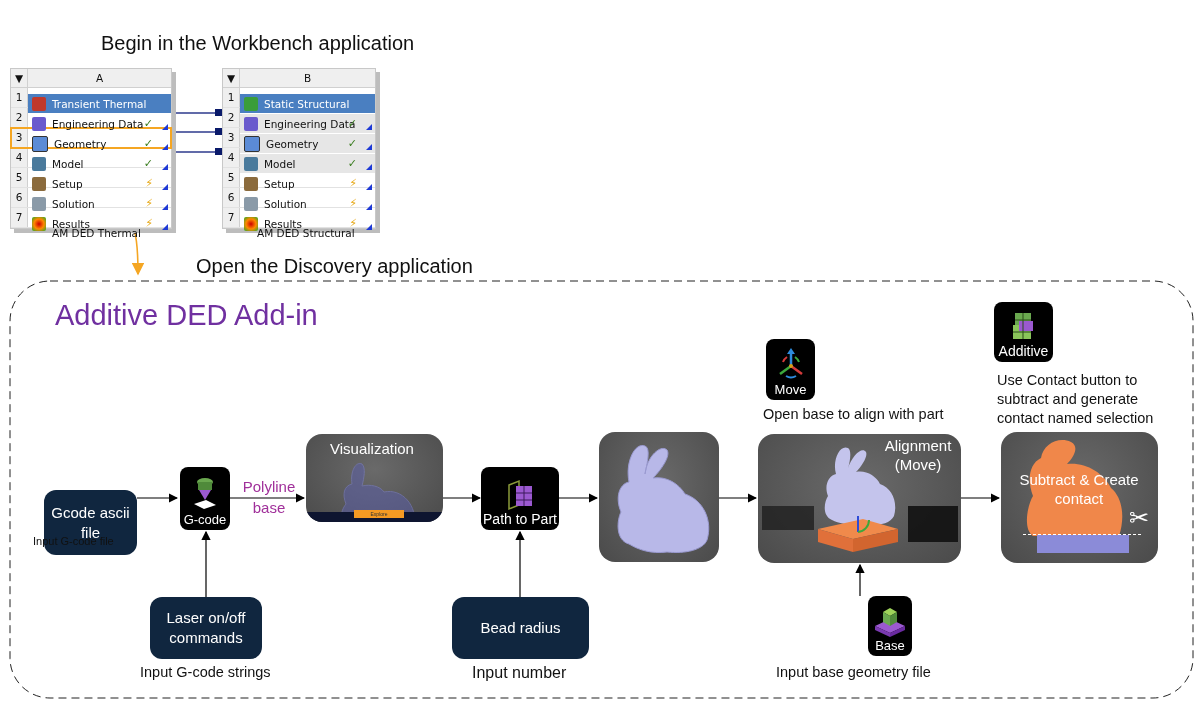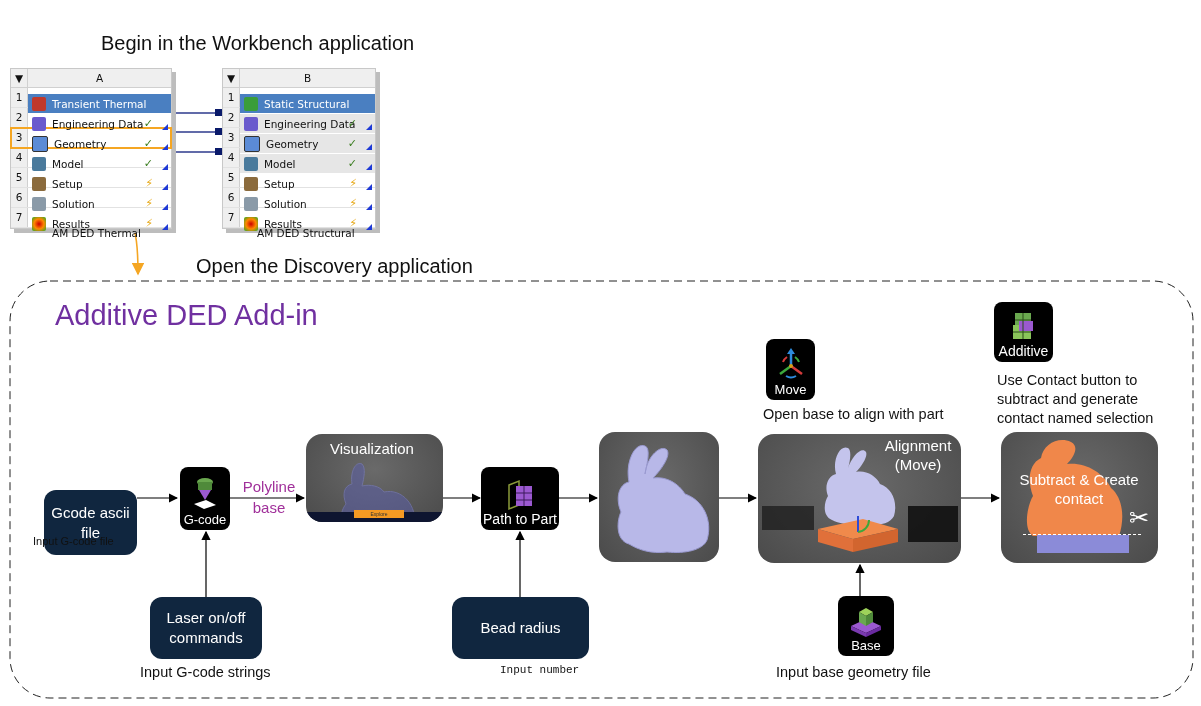--- a/index.html
+++ b/index.html
@@ -205,21 +205,21 @@
 
 <div class="abs" style="left:55px;top:299px;font-size:29px;color:#7030a0;">Additive DED Add-in</div>
 
 <div class="navy" style="left:44px;top:490px;width:93px;height:65px;">Gcode ascii file</div>
 <div class="abs" style="left:33px;top:535px;font-size:11px;">Input G-code file</div>
 
 <div class="navy" style="left:150px;top:597px;width:112px;height:62px;padding:0 8px;box-sizing:border-box;">Laser on/off commands</div>
 <div class="abs" style="left:140px;top:664px;font-size:14.5px;">Input G-code strings</div>
 
 <div class="navy" style="left:452px;top:597px;width:137px;height:62px;">Bead radius</div>
-<div class="abs" style="left:500px;top:664px;font-size:11px;font-family:Liberation Mono, monospace;">Input number</div>
+<div class="abs" style="left:472px;top:664px;font-size:16px;">Input number</div>
 
 <div class="tool" style="left:180px;top:467px;width:50px;height:63px;">
   <svg width="30" height="36" viewBox="0 0 30 36">
       <ellipse cx="15" cy="6" rx="8" ry="4" fill="#6aa84f"></ellipse>
       <rect x="8" y="6" width="14" height="8" fill="#4f8a3a"></rect>
       <polygon points="9,14 21,14 15,24" fill="#9b59d0"></polygon>
       <polygon points="4,28 16,24 26,29 14,33" fill="#fff"></polygon>
     </svg>
   <span>G-code</span>
 </div>
@@ -243,21 +243,21 @@
       <line x1="17" y1="18" x2="28" y2="26" stroke="#d43a3a" stroke-width="2.5"></line>
       <path d="M9,14 A10,10 0 0 1 13,9" stroke="#d43a3a" stroke-width="2" fill="none"></path>
       <path d="M25,14 A10,10 0 0 0 21,9" stroke="#3ca83c" stroke-width="2" fill="none"></path>
       <path d="M12,28 A10,10 0 0 0 22,28" stroke="#2e8bdc" stroke-width="2" fill="none"></path>
       <circle cx="17" cy="18" r="2" fill="#d4a017"></circle>
     </svg>
   <span>Move</span>
 </div>
 <div class="abs" style="left:763px;top:406px;font-size:14.5px;">Open base to align with part</div>
 
-<div class="tool" style="left:838px;top:596px;width:56px;height:60px;">
+<div class="tool" style="left:868px;top:596px;width:44px;height:60px;">
   <svg width="34" height="34" viewBox="0 0 34 34">
       <polygon points="2,22 17,15 32,22 17,29" fill="#9b59d0"></polygon>
       <polygon points="2,22 17,29 17,33 2,26" fill="#7a3ab0"></polygon>
       <polygon points="32,22 17,29 17,33 32,26" fill="#6a2aa0"></polygon>
       <polygon points="10,8 17,4 24,8 17,12" fill="#9ed35a"></polygon>
       <polygon points="10,8 17,12 17,22 10,18" fill="#6aa84f"></polygon>
       <polygon points="24,8 17,12 17,22 24,18" fill="#4f8a3a"></polygon>
     </svg>
   <span>Base</span>
 </div>

